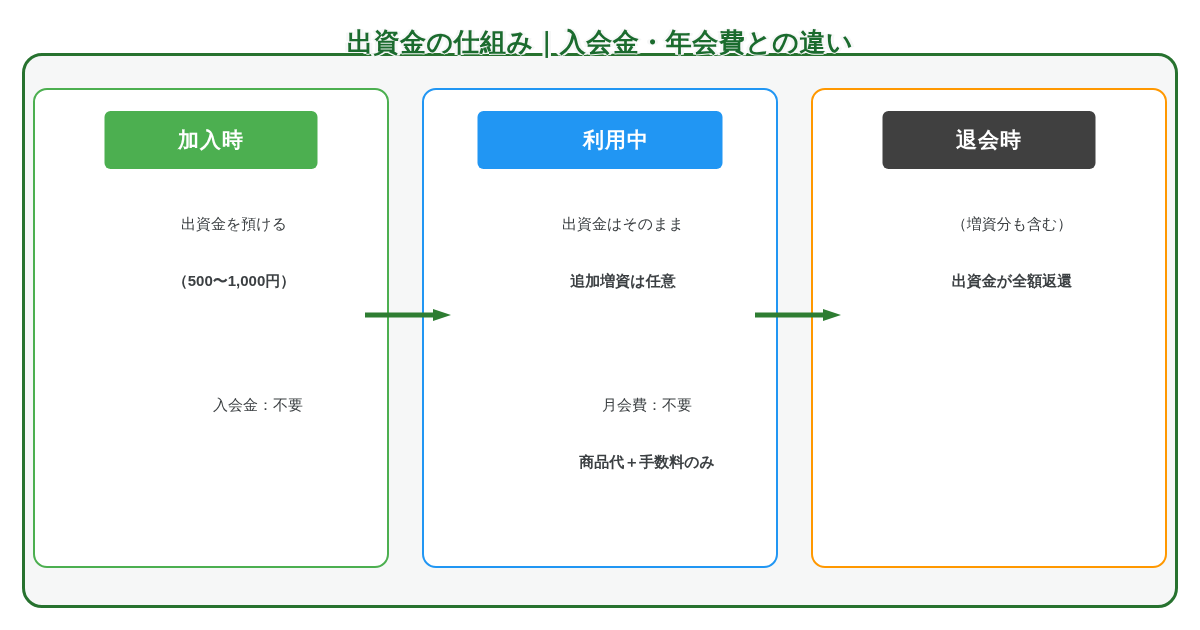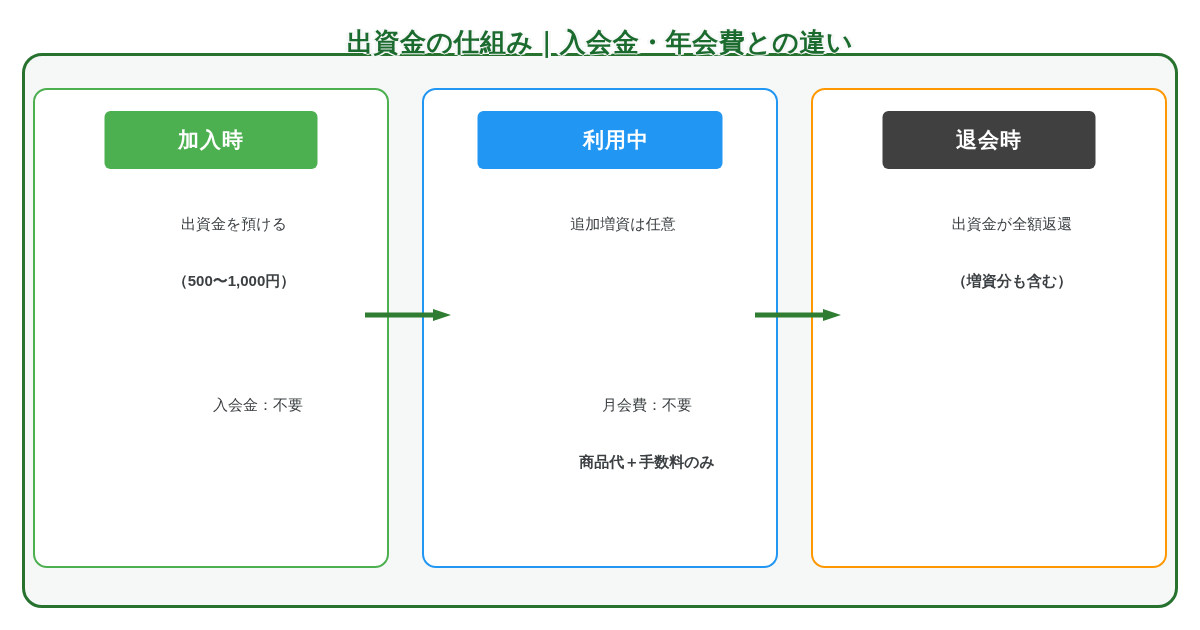--- a/index.html
+++ b/index.html
@@ -152,35 +152,36 @@
     <div class="block block-bottom">
       <div class="line">入会金：不要</div>
     </div>
   </div>
 
   <div class="panel panel-2">
     <div class="stage-badge badge-blue">
       <span>利用中</span>
     </div>
     <div class="block block-top">
+      <div class="line">出資金はそのまま</div>
       <div class="line">追加増資は任意</div>
     </div>
     <div class="block block-bottom">
       <div class="line">月会費：不要</div>
       <div class="line">商品代＋手数料のみ</div>
     </div>
   </div>
 
   <div class="panel panel-3">
     <div class="stage-badge badge-orange">
       <span>退会時</span>
     </div>
     <div class="block block-top">
+      <div class="line">（増資分も含む）</div>
       <div class="line">出資金が全額返還</div>
-      <div class="line">（増資分も含む）</div>
     </div>
   </div>
 
   <div class="arrow arrow-1">
     <svg width="86" height="12" viewBox="0 0 86 12">
       <line x1="0" y1="6" x2="72" y2="6" stroke="#2E7D32" stroke-width="5"></line>
       <polygon points="68,0 86,6 68,12" fill="#2E7D32"></polygon>
     </svg>
   </div>
   <div class="arrow arrow-2">

